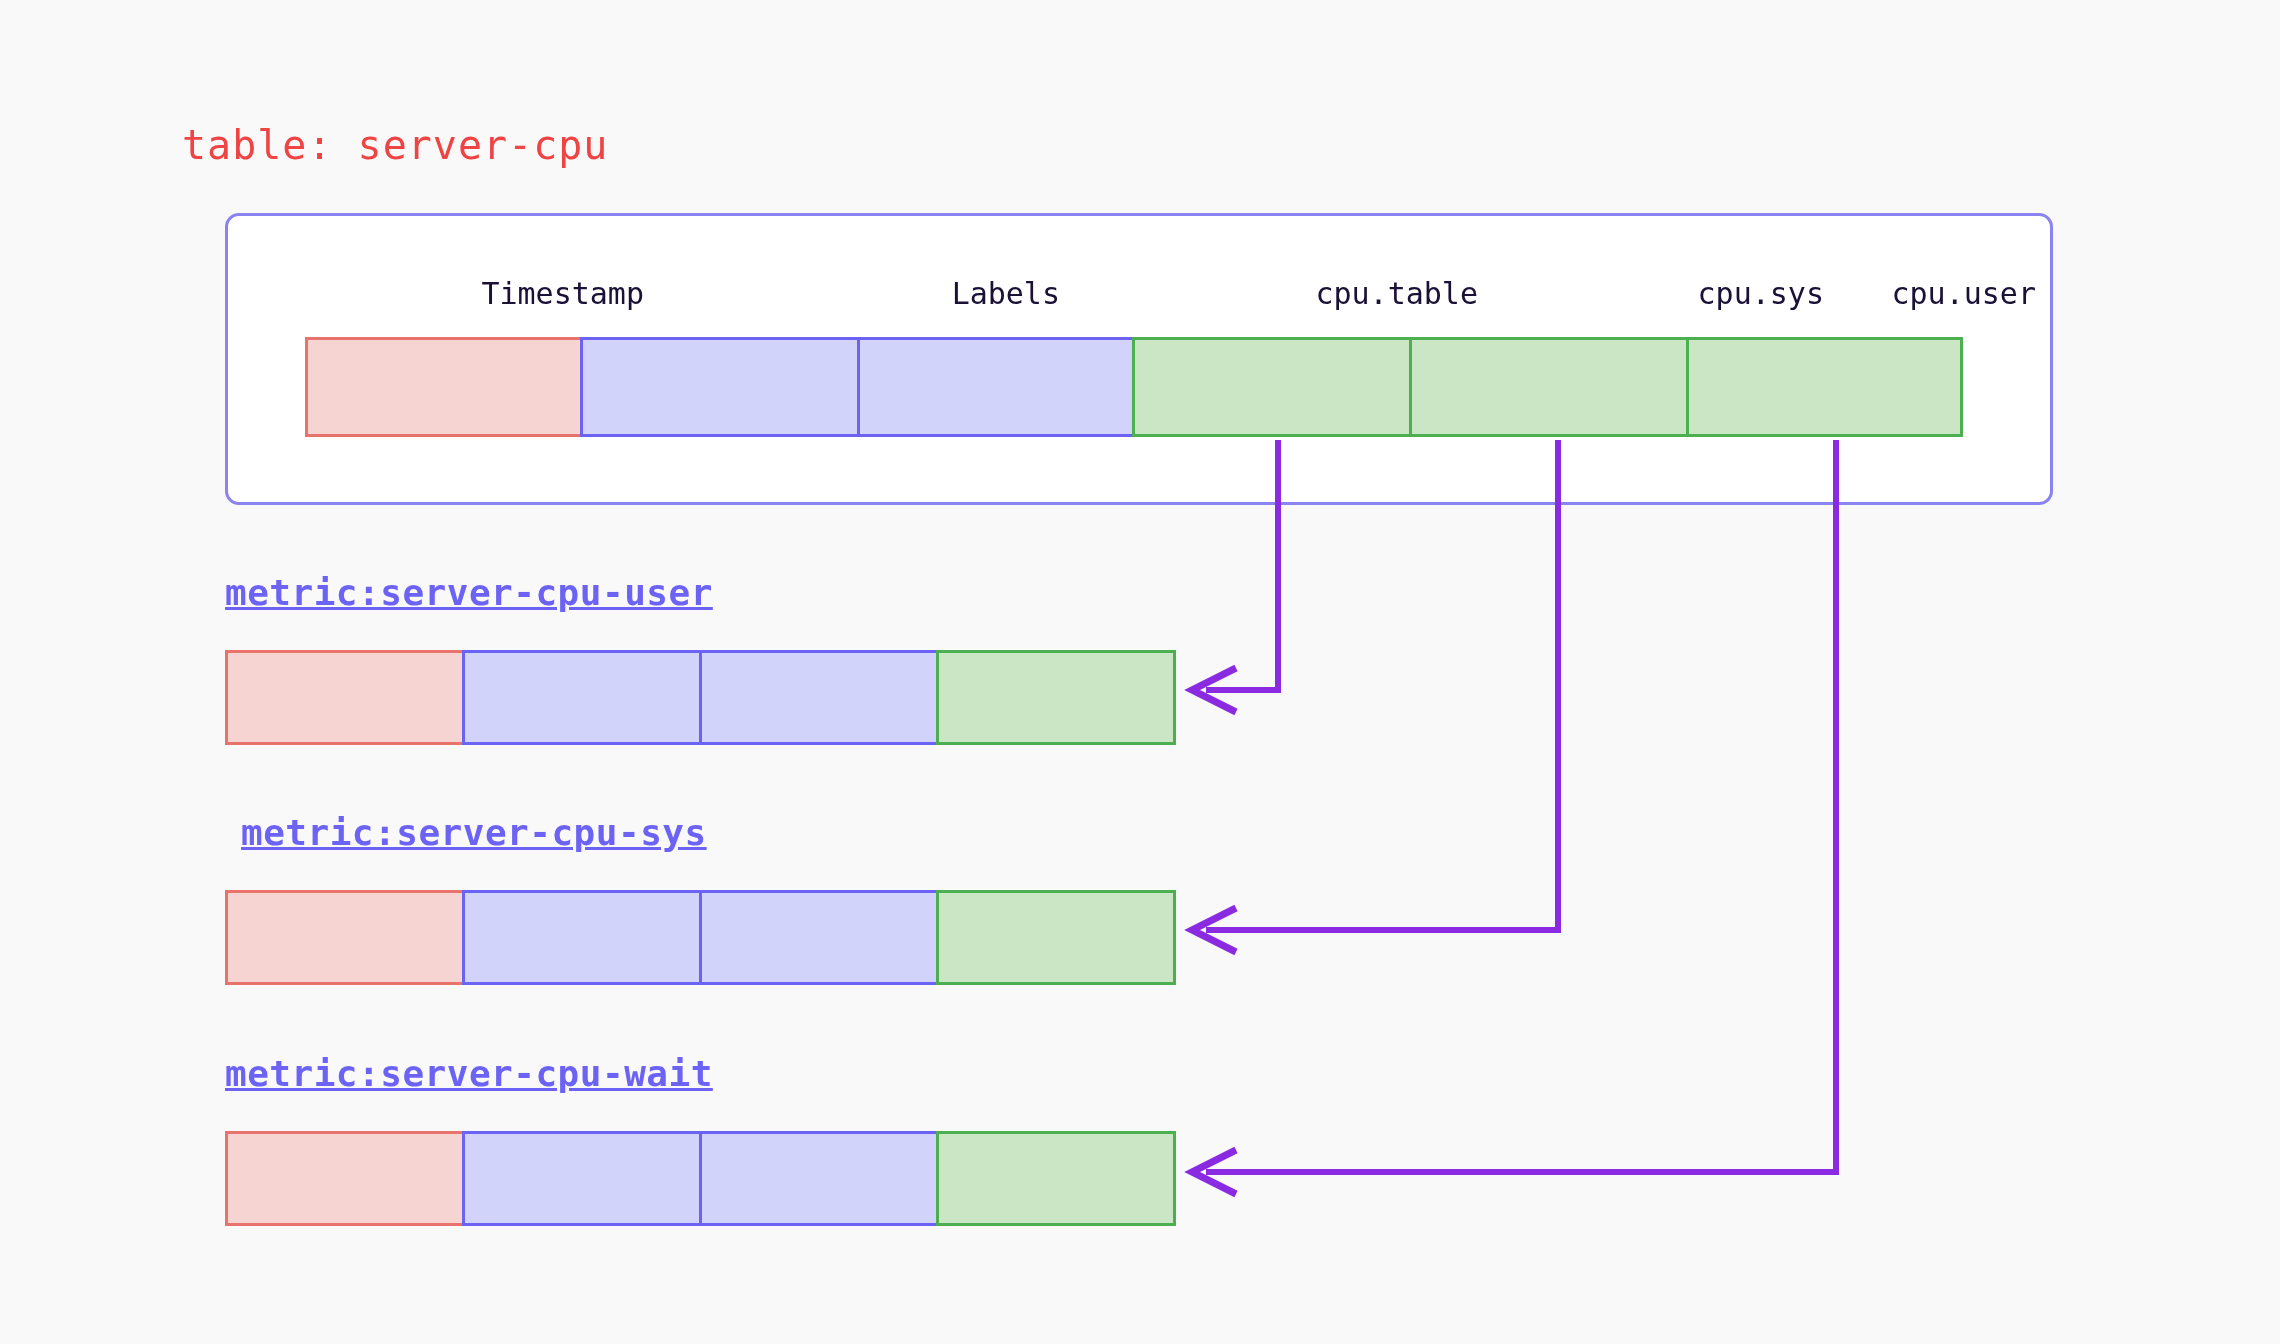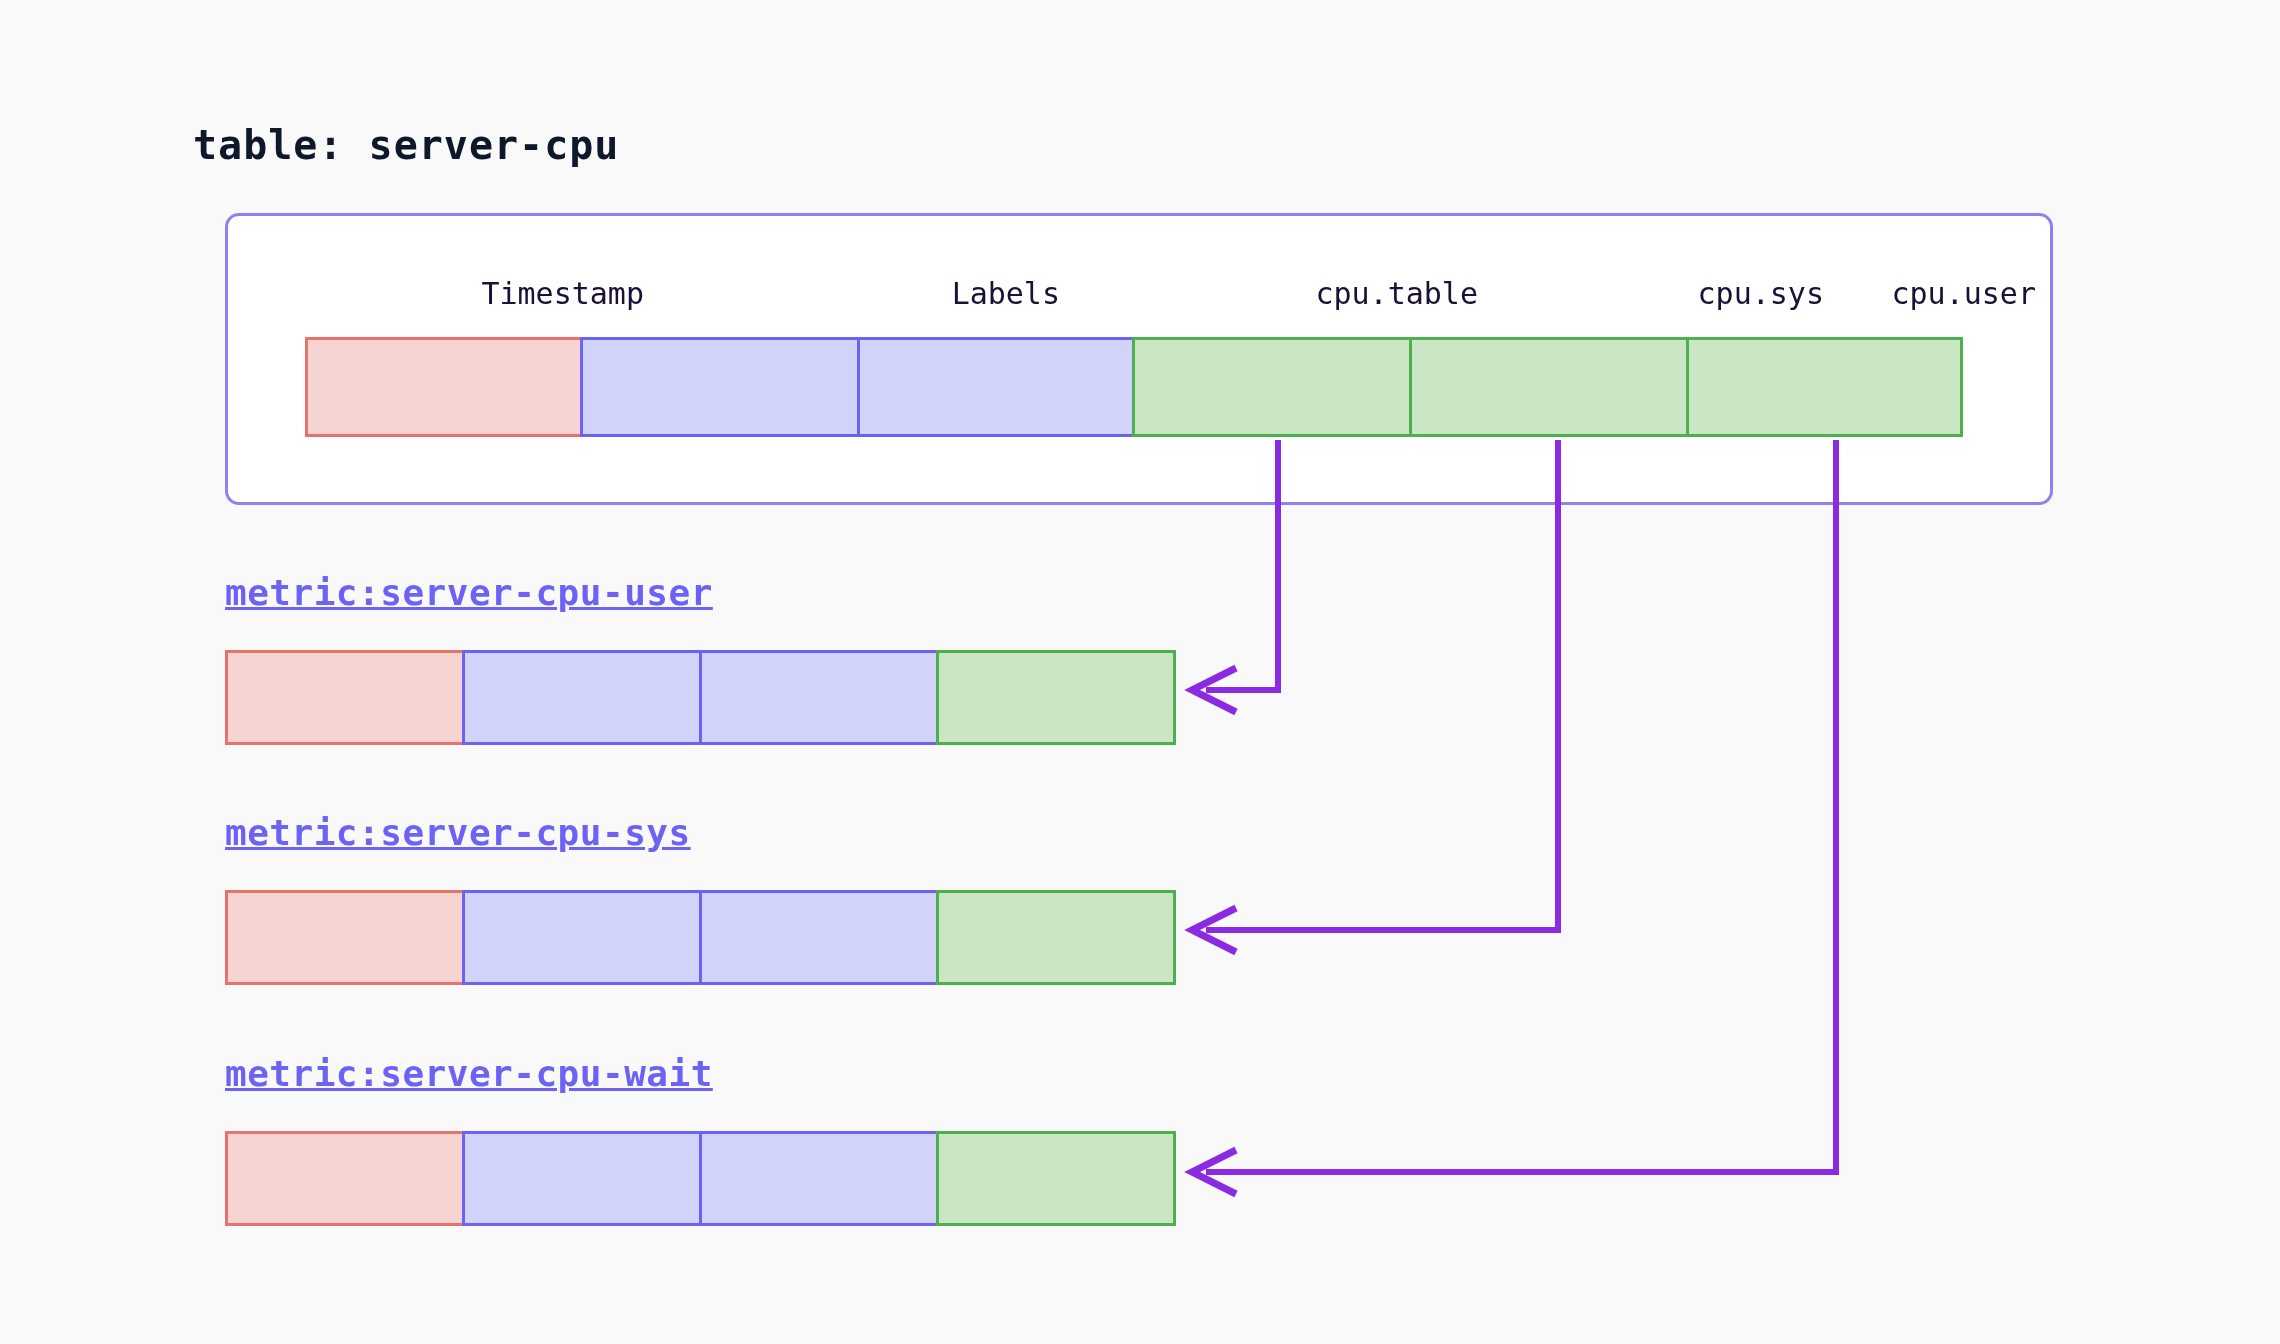--- a/index.html
+++ b/index.html
@@ -16,26 +16,26 @@
   }
   #stage {
     position: relative;
     width: 2280px;
     height: 1344px;
   }
 
   
   .title {
     position: absolute;
-    left: 193px;
+    left: 182px;
     top: 122px;
     font-size: 40px;
-    font-weight: bold;
+    font-weight: normal;
     letter-spacing: 1px;
-    color: #0f172a;
+    color: #ef4444;
     white-space: pre;
   }
   .metric-title {
     position: absolute;
     font-size: 36px;
     font-weight: bold;
     letter-spacing: 0.5px;
     color: #6c63f5;
     white-space: pre;
     text-decoration: underline;
@@ -141,21 +141,21 @@
     </div>
 
   <div id="metric-sections">
       <div class="metric-title" style="left: 225px; top: 572px;">metric:server-cpu-user</div>
       <div class="cell-row metric-row" style="top: 650px; left: 225px;">
         <div class="cell ts" style="width: 240px;"></div>
         <div class="cell lbl" style="width: 240px;"></div>
         <div class="cell lbl" style="width: 240px;"></div>
         <div class="cell val" style="width: 240px;"></div>
       </div>
-      <div class="metric-title" style="left: 225px; top: 812px;">metric:server-cpu-sys</div>
+      <div class="metric-title" style="left: 241px; top: 812px;">metric:server-cpu-sys</div>
       <div class="cell-row metric-row" style="top: 890px; left: 225px;">
         <div class="cell ts" style="width: 240px;"></div>
         <div class="cell lbl" style="width: 240px;"></div>
         <div class="cell lbl" style="width: 240px;"></div>
         <div class="cell val" style="width: 240px;"></div>
       </div>
       <div class="metric-title" style="left: 225px; top: 1053px;">metric:server-cpu-wait</div>
       <div class="cell-row metric-row" style="top: 1131px; left: 225px;">
         <div class="cell ts" style="width: 240px;"></div>
         <div class="cell lbl" style="width: 240px;"></div>

